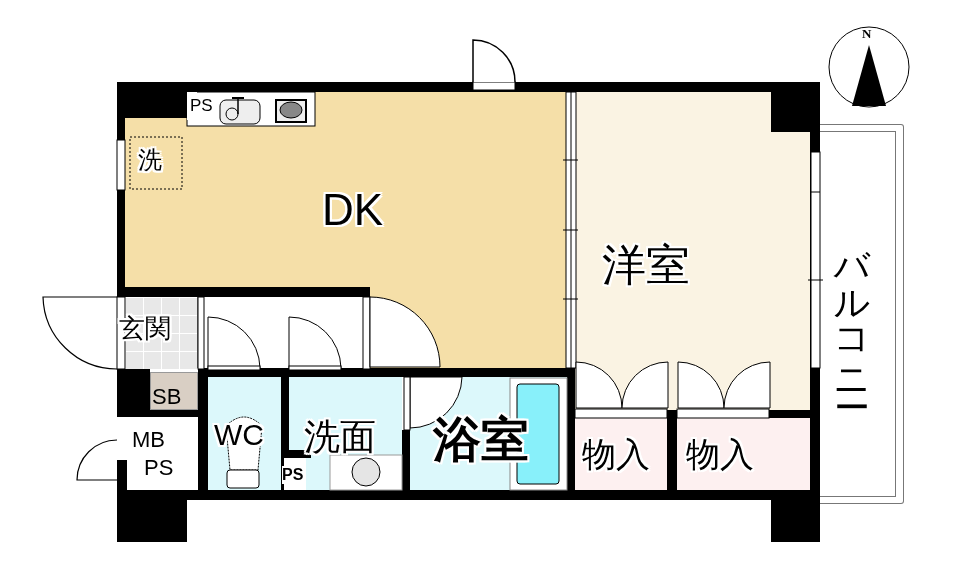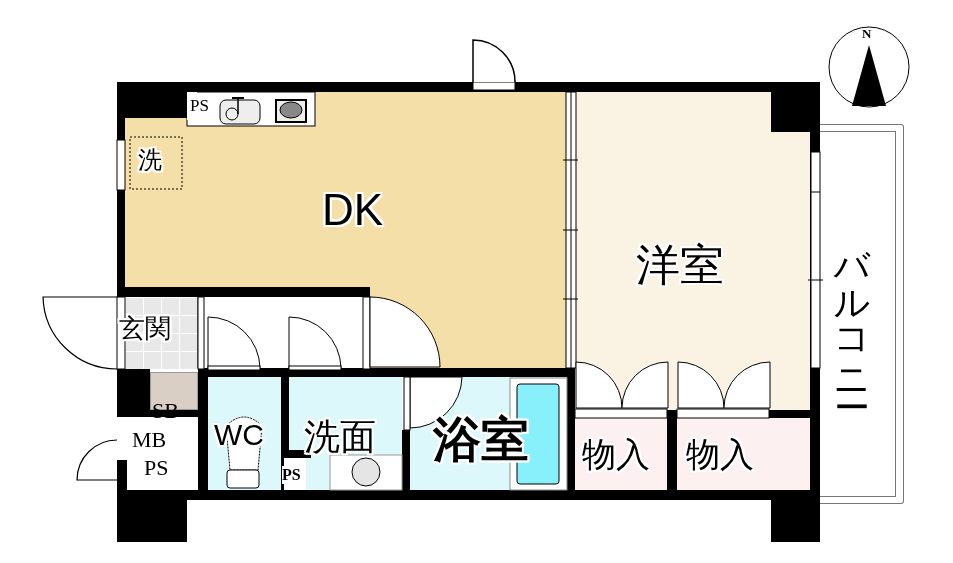--- a/index.html
+++ b/index.html
@@ -4,21 +4,21 @@
 <style>
   html, body { margin: 0; padding: 0; background: #ffffff; }
   body { width: 953px; height: 563px; position: relative; overflow: hidden;
          font-family: "DejaVu Sans", "Liberation Sans", sans-serif; }
   .abs { position: absolute; box-sizing: border-box; }
   .wall { position: absolute; background: #000; }
   .room-label { position: absolute; color: #000; font-weight: normal;
     text-shadow: -2px -2px 0 #fff, 2px -2px 0 #fff, -2px 2px 0 #fff, 2px 2px 0 #fff,
                  0 2px 0 #fff, 0 -2px 0 #fff, 2px 0 0 #fff, -2px 0 0 #fff;
     white-space: nowrap; }
-  .small-label { position: absolute; color: #000; font-family: Liberation Serif, serif; white-space: nowrap; }
+  .small-label { position: absolute; color: #000; font-family: Liberation Sans, sans-serif; white-space: nowrap; }
   svg { position: absolute; left: 0; top: 0; }
 </style>
 </head>
 <body>
 
 <div class="abs" style="left:827px;top:25px;width:84px;height:84px;">
   <svg width="84" height="84">
     <circle cx="42" cy="42" r="40" fill="#fff" stroke="#000" stroke-width="1"></circle>
     <polygon points="42,20 25,81 59,81" fill="#000"></polygon>
   </svg>
@@ -148,23 +148,23 @@
   <g stroke="#000" fill="#fff">
     <rect x="811" y="152" width="9" height="216"></rect>
     <line x1="811" y1="192" x2="820" y2="192"></line>
     <line x1="808" y1="280" x2="823" y2="280"></line>
   </g>
 </svg>
 
 <span class="small-label" style="left:190px;top:96px;font-size:17px;background:#fff;">PS</span>
 <span class="room-label" style="left:138px;top:144px;font-size:24px;font-weight:normal;">洗</span>
 <span class="room-label" style="left:322px;top:185px;font-size:44px;font-family:'Liberation Sans',sans-serif;">DK</span>
-<span class="room-label" style="left:636px;top:236px;font-size:44px;">洋室</span>
+<span class="room-label" style="left:602px;top:236px;font-size:44px;">洋室</span>
 <span class="room-label" style="left:119px;top:311px;font-size:26px;font-weight:normal;">玄関</span>
-<span class="small-label" style="left:152px;top:398px;font-size:22px;text-align:right;">SB</span>
+<span class="small-label" style="left:152px;top:384px;font-size:22px;text-align:right;">SB</span>
 <span class="small-label" style="left:132px;top:427px;font-size:22px;">MB</span>
 <span class="small-label" style="left:144px;top:455px;font-size:22px;">PS</span>
 <span class="room-label" style="left:214px;top:418px;font-size:30px;font-weight:normal;font-family:'Liberation Sans',sans-serif;">WC</span>
 <span class="small-label" style="left:282px;top:466px;font-size:16px;font-weight:bold;background:#fff;">PS</span>
 <span class="room-label" style="left:304px;top:413px;font-size:36px;font-weight:normal;">洗面</span>
 <span class="room-label" style="left:433px;top:408px;font-size:48px;font-weight:bold;">浴室</span>
 <span class="room-label" style="left:582px;top:432px;font-size:34px;font-weight:normal;">物入</span>
 <span class="room-label" style="left:686px;top:432px;font-size:34px;font-weight:normal;">物入</span>
 
 </body></html>

